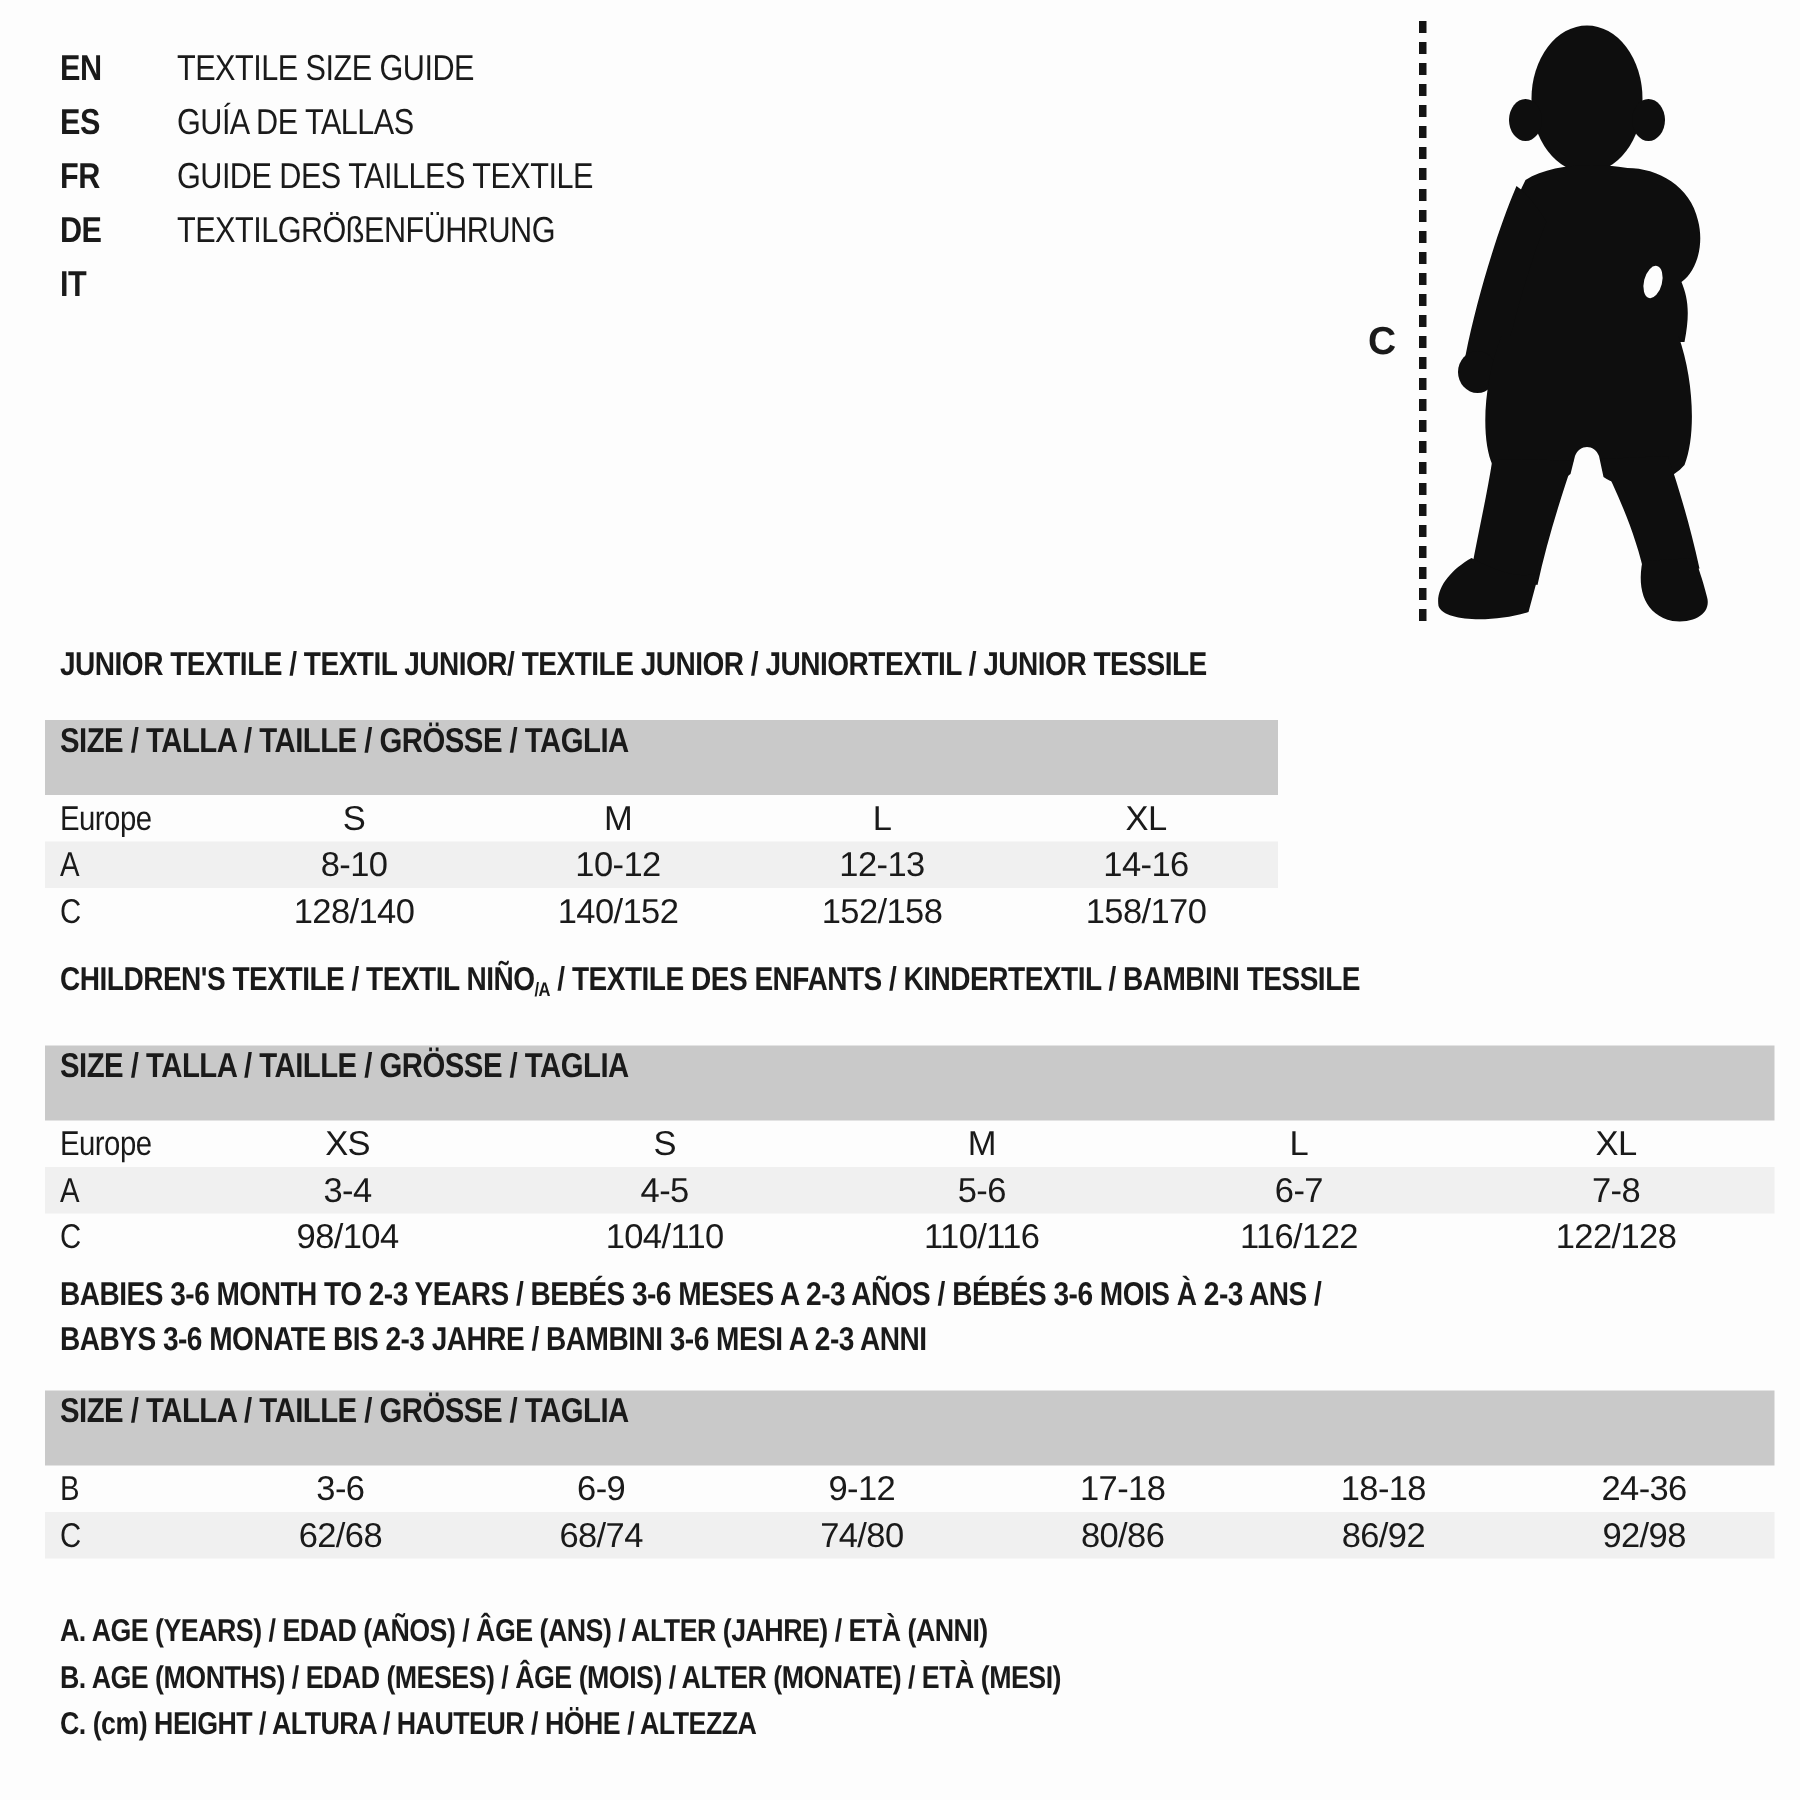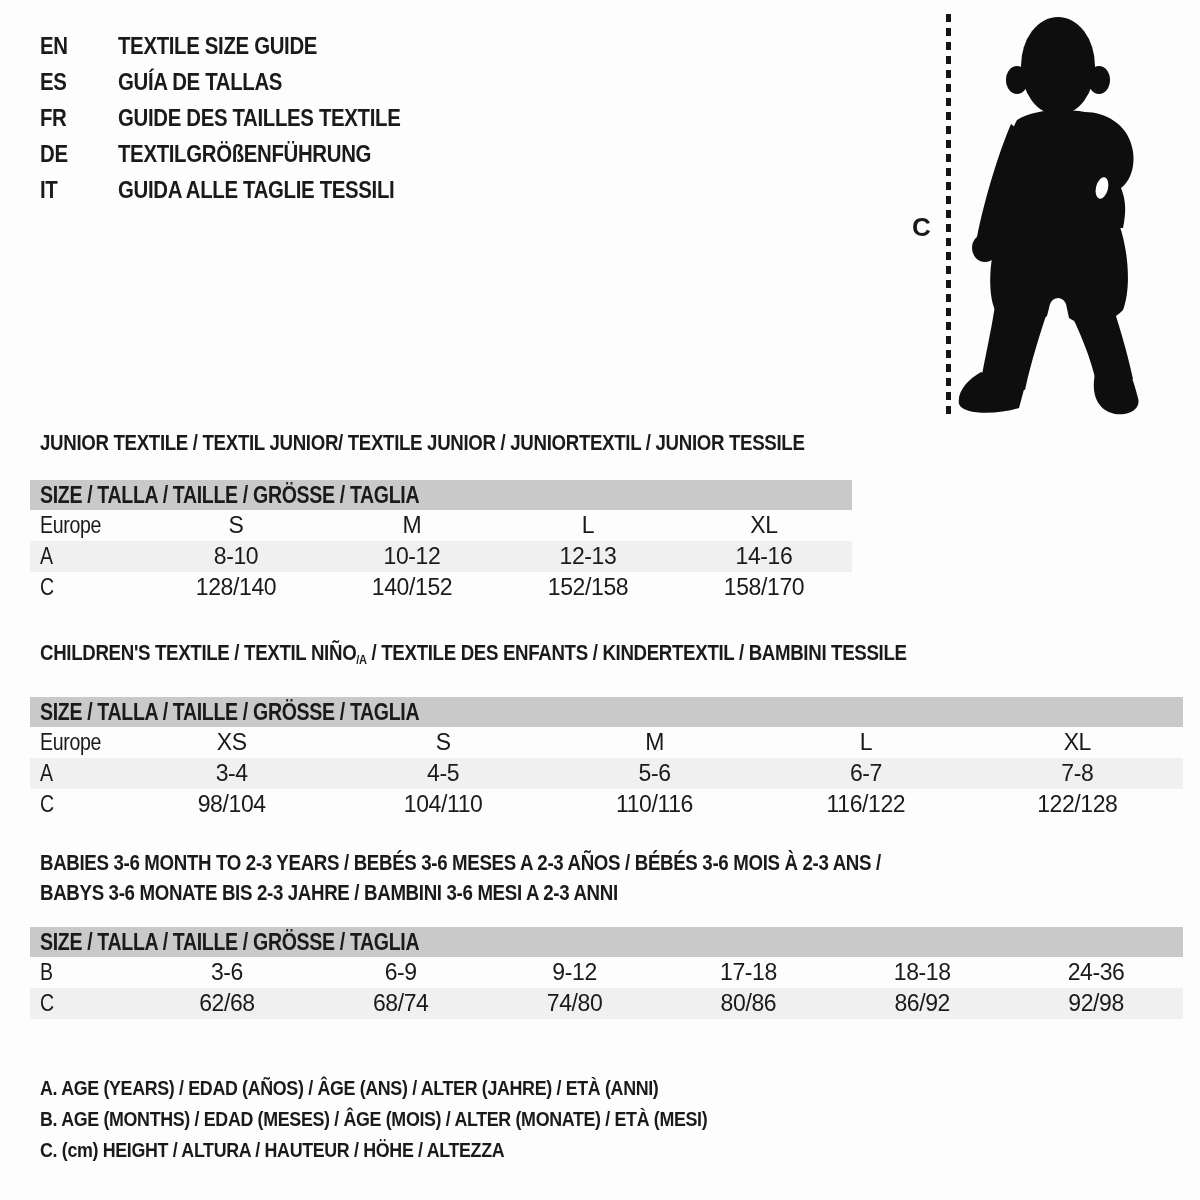--- a/index.html
+++ b/index.html
@@ -11,43 +11,43 @@
   }
   .page{position:absolute;inset:0;}
 
   
   .cnd{display:inline-block;transform:scaleX(0.85);transform-origin:0 50%;white-space:nowrap;letter-spacing:-0.4px;}
 
   
   .lang-header{position:absolute;left:40px;top:28px;}
   .lang-row{display:flex;height:36px;align-items:center;}
   .lang-code{width:78px;font-weight:700;font-size:24px;}
-  .lang-label{font-weight:700;font-size:24px;}
+  .lang-label{font-weight:400;font-size:24px;}
 
   
   .figure-area{position:absolute;left:900px;top:0;width:300px;height:440px;}
   .dashed-line{
     position:absolute;left:46px;top:14px;width:5px;height:402px;
     background:repeating-linear-gradient(to bottom,var(--ink,#141414) 0 8px,transparent 8px 14px);
   }
   .measure-c{position:absolute;left:12px;top:212px;font-size:26px;font-weight:700;}
   .baby-svg{position:absolute;left:55px;top:12px;}
 
   
   .size-table{position:absolute;left:30px;}
   .t-junior{top:428px;width:822px;}
   .t-children{top:638px;width:1153px;}
   .t-babies{top:848px;width:1153px;}
   .t-title{font-size:22px;font-weight:700;line-height:30px;white-space:nowrap;padding-left:10px;}
   .t-junior .t-title,.t-children .t-title{margin-bottom:22px;}
   .t-babies .t-title.last{margin-bottom:19px;}
   .t-title .sub{font-size:13px;vertical-align:-4px;}
   .size-bar{
-    height:30px;background:var(--bar-gray,#c9c9c9);
-    display:flex;align-items:center;padding-left:10px;
+    height:50px;background:var(--bar-gray,#c9c9c9);
+    display:flex;padding-left:10px;
     font-size:23px;font-weight:700;
   }
   .trow{display:flex;align-items:center;height:31px;font-size:23px;}
   .trow.shaded{background:var(--row-shaded,#f0f0f0);}
   .row-label{padding-left:10px;box-sizing:border-box;flex:0 0 auto;}
   .t-junior .row-label{width:118px;}
   .t-children .row-label{width:96px;}
   .t-babies .row-label{width:110px;}
   .tcell{flex:1 1 0;text-align:center;letter-spacing:-0.4px;}
 
@@ -72,21 +72,20 @@
       <div class="lang-row">
         <span class="lang-code"><span class="cnd">FR</span></span>
         <span class="lang-label"><span class="cnd">GUIDE DES TAILLES TEXTILE</span></span>
       </div>
       <div class="lang-row">
         <span class="lang-code"><span class="cnd">DE</span></span>
         <span class="lang-label"><span class="cnd">TEXTILGRÖßENFÜHRUNG</span></span>
       </div>
       <div class="lang-row">
         <span class="lang-code"><span class="cnd">IT</span></span>
-        <span class="lang-label"><span class="cnd">GUIDA ALLE TAGLIE TESSILI</span></span>
       </div>
     </div>
 
   <div class="figure-area">
     <span class="measure-c">C</span>
     <div class="dashed-line"></div>
     <svg class="baby-svg" width="215" height="410" viewBox="0 0 215 410" aria-hidden="true">
       <g fill="#0e0e0e">
 
         <ellipse cx="103" cy="54" rx="37" ry="49"></ellipse>

